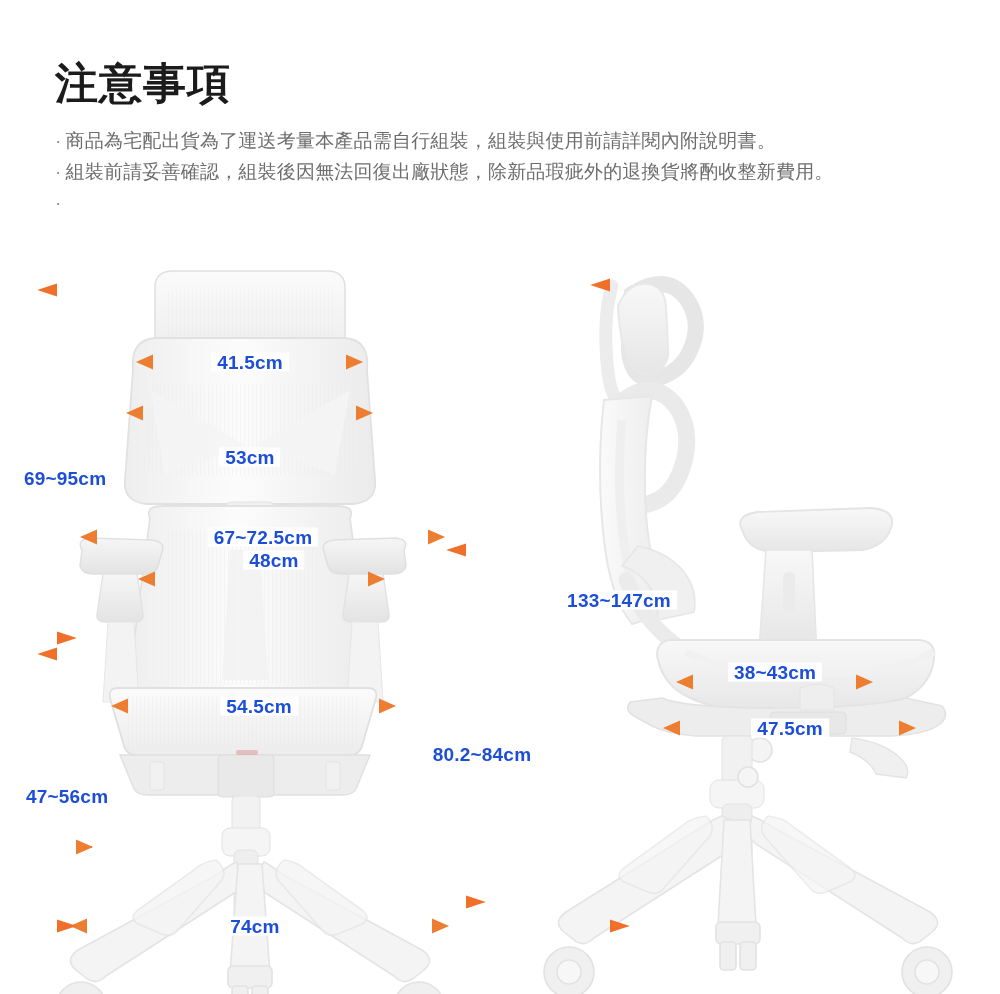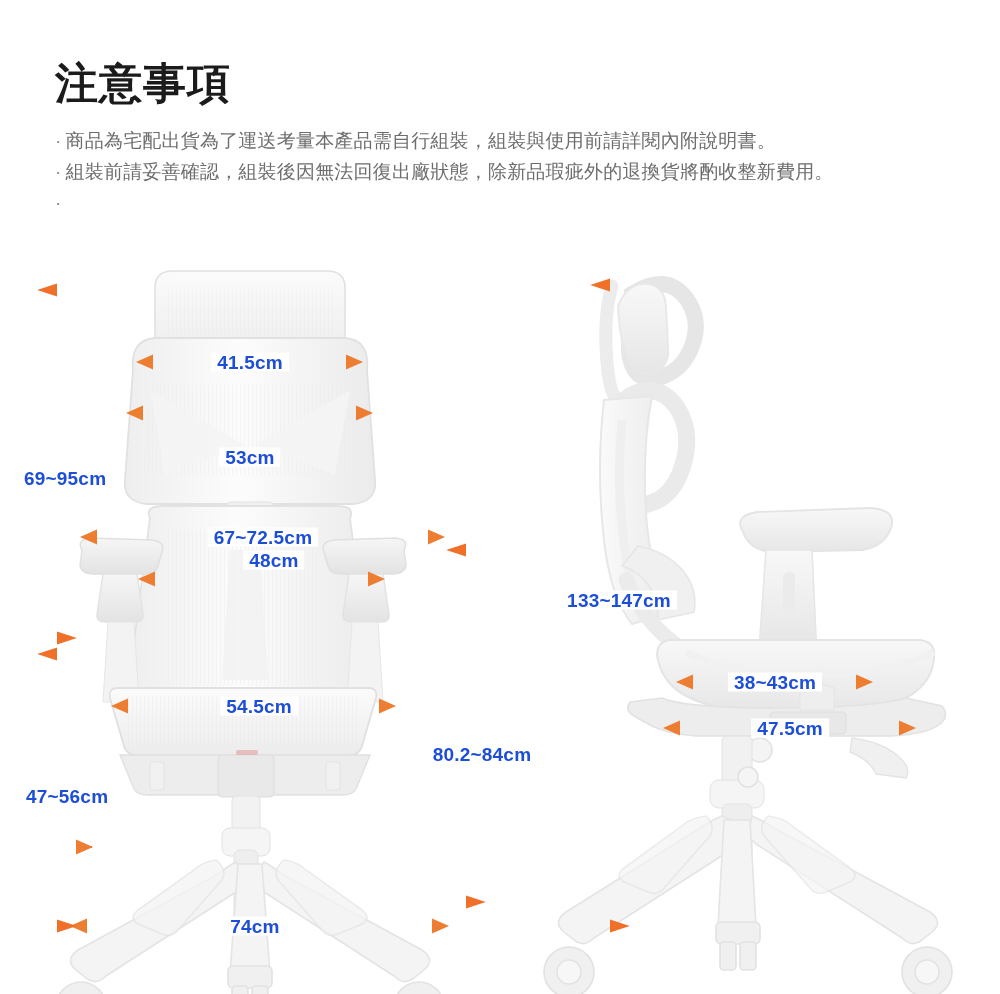--- a/index.html
+++ b/index.html
@@ -288,18 +288,18 @@
     <div class="dim-label" style="left:255px; top:676px;">74cm</div>
 
     <div class="dim-label left-anchor" style="left:18px; top:228px;">69~95cm</div>
 
     <div class="dim-label left-anchor" style="left:20px; top:546px;">47~56cm</div>
 
     <div class="dim-label" style="left:482px; top:504px;">80.2~84cm</div>
 
     <div class="dim-label" style="left:619px; top:350px;">133~147cm</div>
 
-    <div class="dim-label" style="left:775px; top:432px;">38~43cm</div>
+    <div class="dim-label" style="left:775px; top:422px;">38~43cm</div>
 
     <div class="dim-label" style="left:790px; top:478px;">47.5cm</div>
 
   </div>
 </div>
 
 </body></html>

